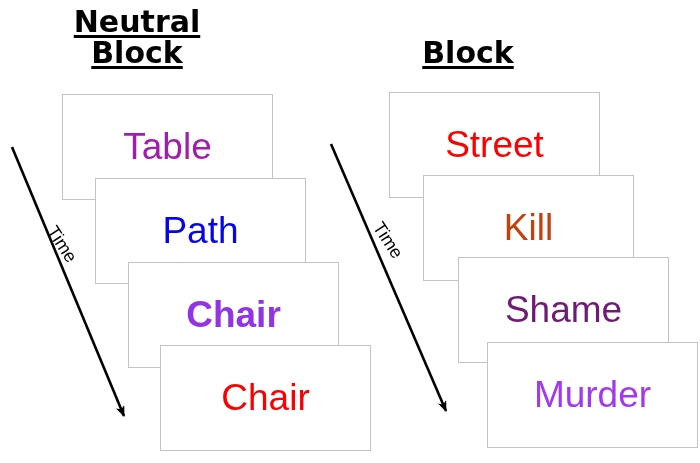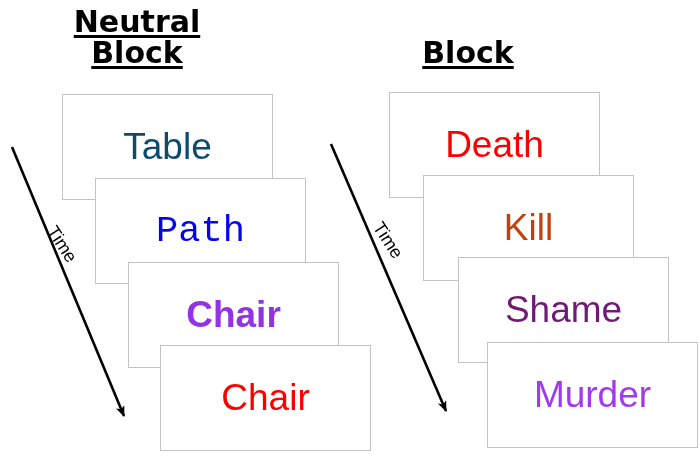--- a/index.html
+++ b/index.html
@@ -73,41 +73,41 @@
     <line x1="12" y1="147" x2="124" y2="416" stroke="#000000" stroke-width="2.6" marker-end="url(#arrowhead)"></line>
     <line x1="331" y1="144" x2="446" y2="411" stroke="#000000" stroke-width="2.6" marker-end="url(#arrowhead)"></line>
   </svg>
 
   <div class="block-title" style="left:37px; top:6px;">
     <span class="title-line">Neutral</span><br>
     <span class="title-line">Block</span>
   </div>
 
   <div class="stim-card" style="left:62px; top:94px; z-index:1;">
-    <span style="color: #0c4a6e; text-align: center;">Table</span>
+    <span style="color: #a21caf; text-align: center;">Table</span>
   </div>
-  <div class="stim-card" style="left:95px; top:178px; z-index:2;font-family:Liberation Mono, monospace;">
+  <div class="stim-card" style="left:95px; top:178px; z-index:2;">
     <span style="color: rgb(4, 4, 238);">Path</span>
   </div>
   <div class="stim-card" style="left:128px; top:262px; z-index:3;">
     <span style="color: rgb(146, 51, 229); font-weight: bold;">Chair</span>
   </div>
   <div class="stim-card" style="left:160px; top:345px; z-index:4;">
     <span style="color: rgb(251, 0, 0);">Chair</span>
   </div>
 
   <div class="time-label" style="left:42px; top:234px;">Time</div>
 
   <div class="block-title" style="left:368px; top:6px;">
     <br>
     <span class="title-line">Block</span>
   </div>
 
   <div class="stim-card" style="left:389px; top:92px; z-index:1;">
-    <span style="color: rgb(251, 0, 0);">Death</span>
+    <span style="color: rgb(251, 0, 0);">Street</span>
   </div>
   <div class="stim-card" style="left:423px; top:175px; z-index:2;">
     <span style="color: #c2410c;">Kill</span>
   </div>
   <div class="stim-card" style="left:458px; top:257px; z-index:3;">
     <span style="color: #701a75;">Shame</span>
   </div>
   <div class="stim-card" style="left:487px; top:342px; z-index:4;">
     <span style="color: rgb(162, 56, 239);">Murder</span>
   </div>

